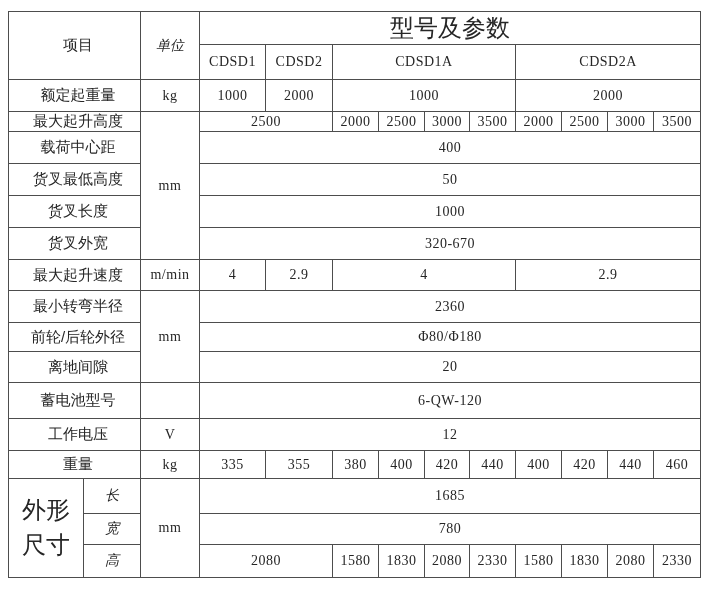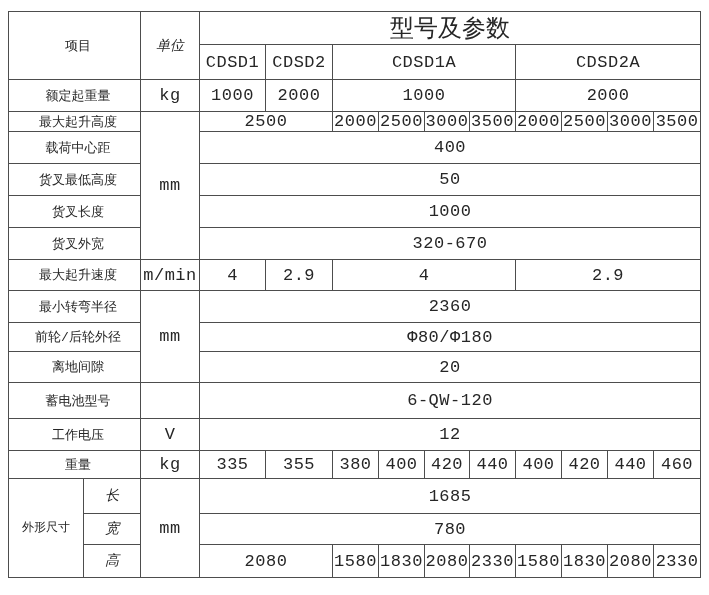--- a/index.html
+++ b/index.html
@@ -20,41 +20,41 @@
     border: 1px solid #4d4d4d;
     padding: 0;
     text-align: center;
     vertical-align: middle;
     color: #262626;
     overflow: hidden;
   }
   .t-lbl {
     text-align: right;
     padding-left: 7px !important;
-    font-family: Liberation Mono, monospace;
-    font-size: 13px;
+    font-family: Liberation Sans, sans-serif;
+    font-size: 15px;
     white-space: nowrap;
   }
   .t-cjk {
     font-family: "Liberation Sans", sans-serif;
     font-size: 14px;
     font-style: italic;
   }
   .t-hdr {
     font-family: "Liberation Sans", sans-serif;
     font-size: 24px;
   }
   .t-val {
-    font-family: Liberation Mono, monospace;
-    font-size: 17px;
+    font-family: Liberation Serif, serif;
+    font-size: 14px;
     letter-spacing: 0.5px;
   }
   .t-dim {
     font-family: "Liberation Sans", sans-serif;
-    font-size: 12px;
+    font-size: 24px;
     padding: 0 6px !important;
     line-height: 1.45;
   }
 </style>
 </head>
 <body>
 
 <table class="spec">
   <colgroup>
     <col style="width:75px">

